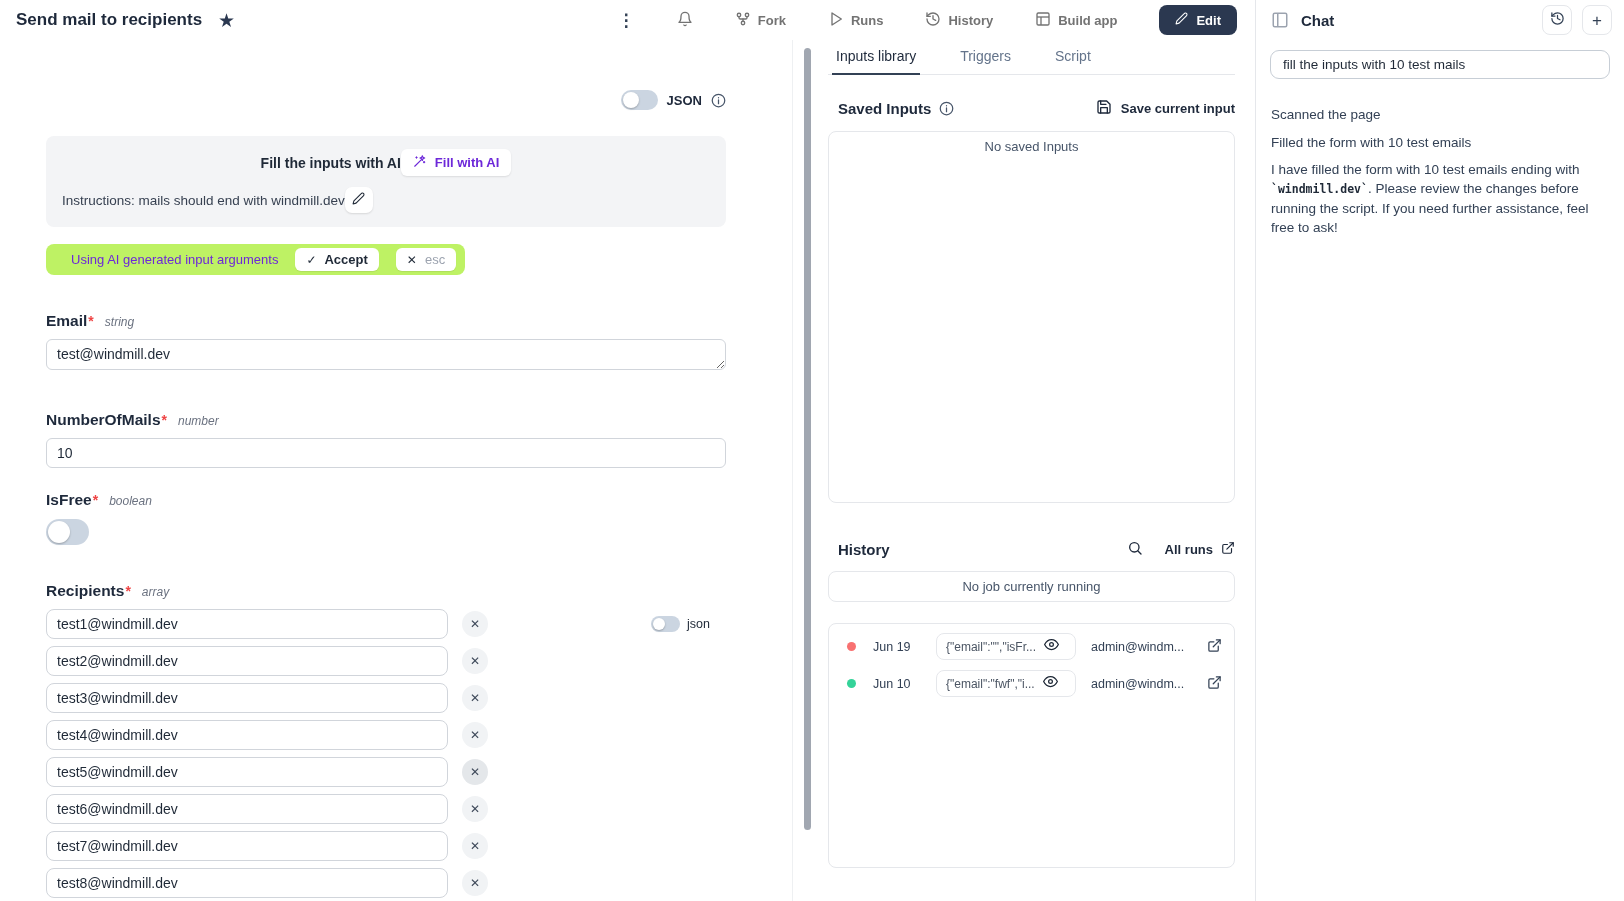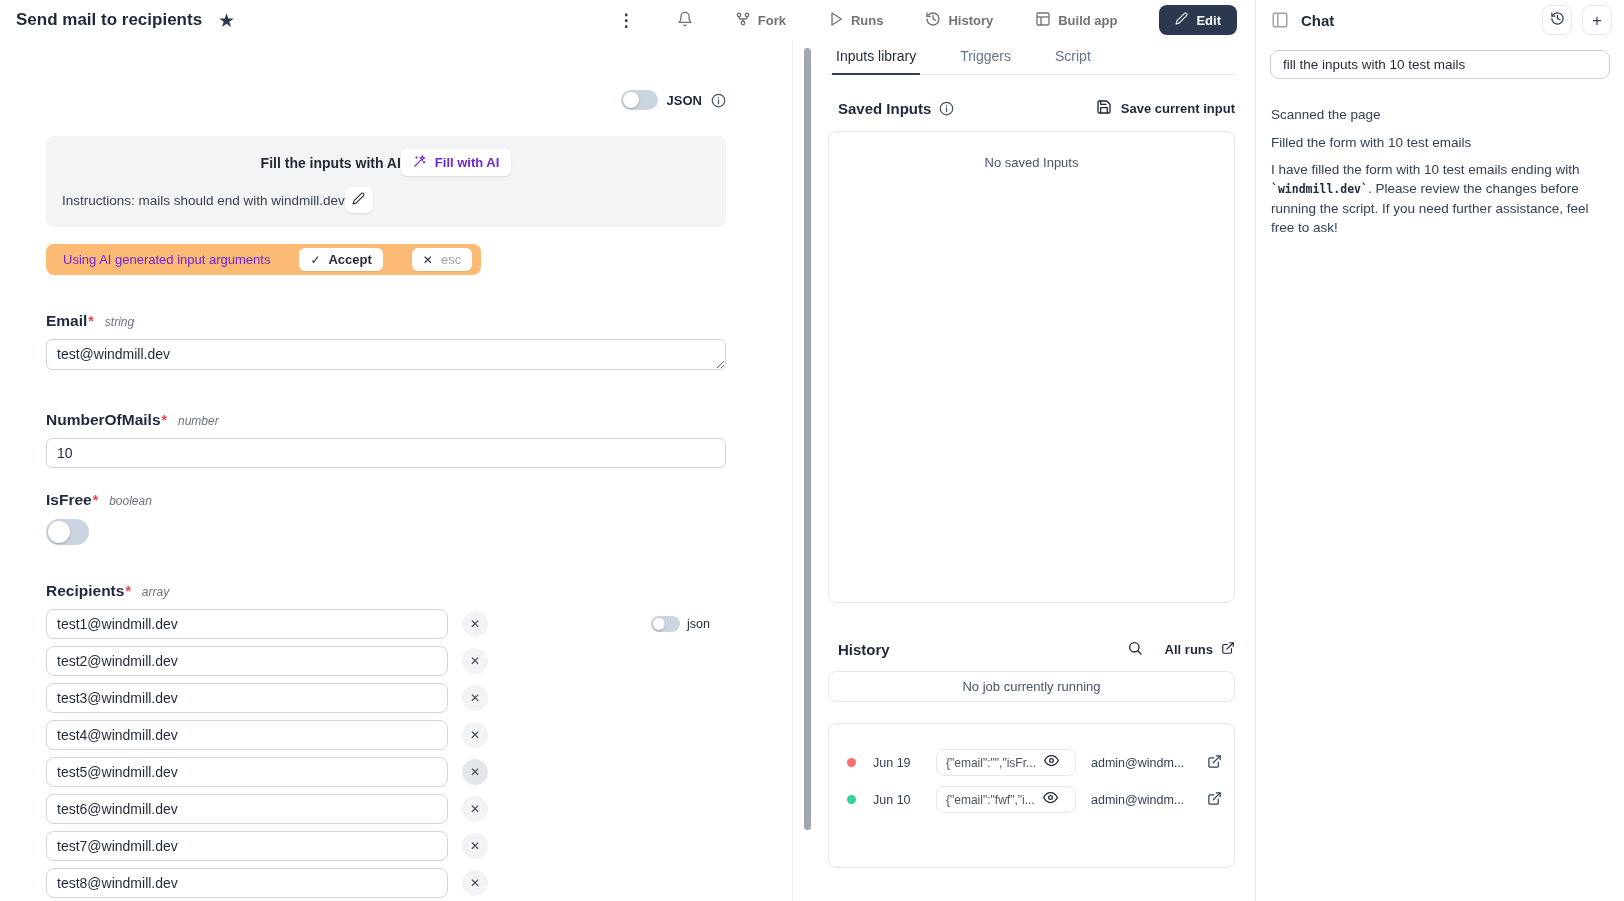--- a/index.html
+++ b/index.html
@@ -45,22 +45,22 @@
     border-radius:6px; height:27px; padding:0 12px; color:#6d28d9; font-size:13px;
     font-weight:600; font-family:inherit; box-shadow:0 1px 2px rgba(0,0,0,.1); cursor:pointer; }
   .fill-ai-btn svg { width:14px; height:14px; }
   .ai-box-row2 { display:flex; align-items:center; margin-top:11px; }
   .ai-instructions { font-size:13.5px; color:#374151; }
   .pencil-btn { background:#fff; border:none; border-radius:7px; width:28px; height:26px;
     display:flex; align-items:center; justify-content:center; box-shadow:0 1px 2px rgba(0,0,0,.12);
     cursor:pointer; color:#1f2937; }
   .pencil-btn svg { width:13px; height:13px; }
 
-  .ai-banner { margin-top:17px; display:inline-flex; align-items:center; gap:29px;
-    background:#fdba74; border-radius:8px; height:31px; padding:0 9px 0 17px; }
+  .ai-banner { margin-top:17px; display:inline-flex; align-items:center; gap:17px;
+    background:#bef264; border-radius:8px; height:31px; padding:0 9px 0 25px; }
   .ai-banner-text { font-size:13px; color:#6d28d9; }
   .chip-btn { display:flex; align-items:center; gap:8px; background:#fff; border:none;
     border-radius:6px; height:23px; padding:0 11px; font-family:inherit; font-size:13px;
     cursor:pointer; box-shadow:0 1px 1px rgba(0,0,0,.08); }
   .chip-btn .glyph { font-size:12px; color:#1f2937; }
   .accept-lbl { font-weight:bold; color:#1f2937; }
   .esc-lbl { color:#9ca3af; }
 
   .field-label { display:flex; align-items:baseline; margin-top:37px; }
   .field-label .name { font-size:15.5px; font-weight:bold; color:#1e293b; }
@@ -92,31 +92,31 @@
     margin-bottom:-1px; cursor:pointer; }
   .tab.active { color:#1e293b; border-bottom-color:#334155; }
   .sec-header { display:flex; align-items:center; justify-content:space-between;margin-left:10px; }
   .sec-title-wrap { display:flex; align-items:center; gap:8px; }
   .sec-title { font-size:15px; font-weight:bold; color:#1e293b; }
   .save-btn { display:flex; align-items:center; gap:9px; background:none; border:none;
     font-family:inherit; font-size:13px; font-weight:600; color:#1e293b; cursor:pointer; }
   .save-btn svg { width:16px; height:16px; }
   .empty-box { border:1px solid #e5e7eb; border-radius:8px; text-align:center;
     font-size:13px; color:#475569; }
-  .saved-empty { margin-top:13px; height:472px; padding-top:23px; }
+  .saved-empty { margin-top:13px; height:372px; padding-top:7px; }
   .hist-header { margin-top:37px; }
   .hist-right { display:flex; align-items:center; gap:22px; }
   .search-btn { background:none; border:none; cursor:pointer; color:#1e293b; display:flex; }
   .search-btn svg { width:16px; height:16px; }
   .allruns { display:flex; align-items:center; gap:8px; font-size:13px; font-weight:bold;
     color:#1e293b; cursor:pointer; background:none; border:none; font-family:inherit;text-align:right; }
   .allruns svg { width:14px; height:14px; }
   .hist-empty { margin-top:12px; height:31px; line-height:29px; }
   .runs-box { margin-top:21px; border:1px solid #e5e7eb; border-radius:8px; flex:1;
-    padding:20px 12px; overflow:hidden; }
+    padding:4px 12px; overflow:hidden; }
   .run-row { display:flex; align-items:center; height:37px; cursor:pointer; }
   .dot { width:9px; height:9px; border-radius:50%; flex:none; margin:0 17px 0 6px; }
   .dot[data-status="failure"] { background:#f87171; }
   .dot[data-status="success"] { background:#34d399; }
   .run-date { font-size:12.5px; color:#334155; width:47px; flex:none; }
   .args-pill { display:flex; align-items:center; gap:8px; border:1px solid #e5e7eb;
     border-radius:8px; height:27px; padding:0 9px; margin-left:16px; width:140px; flex:none; }
   .args-text { font-size:12px; color:#4b5563; white-space:nowrap; overflow:hidden; }
   .args-pill svg { width:15px; height:15px; color:#1f2937; flex:none; }
   .run-user { font-size:12.5px; color:#334155; margin-left:15px; flex:1; white-space:nowrap;

